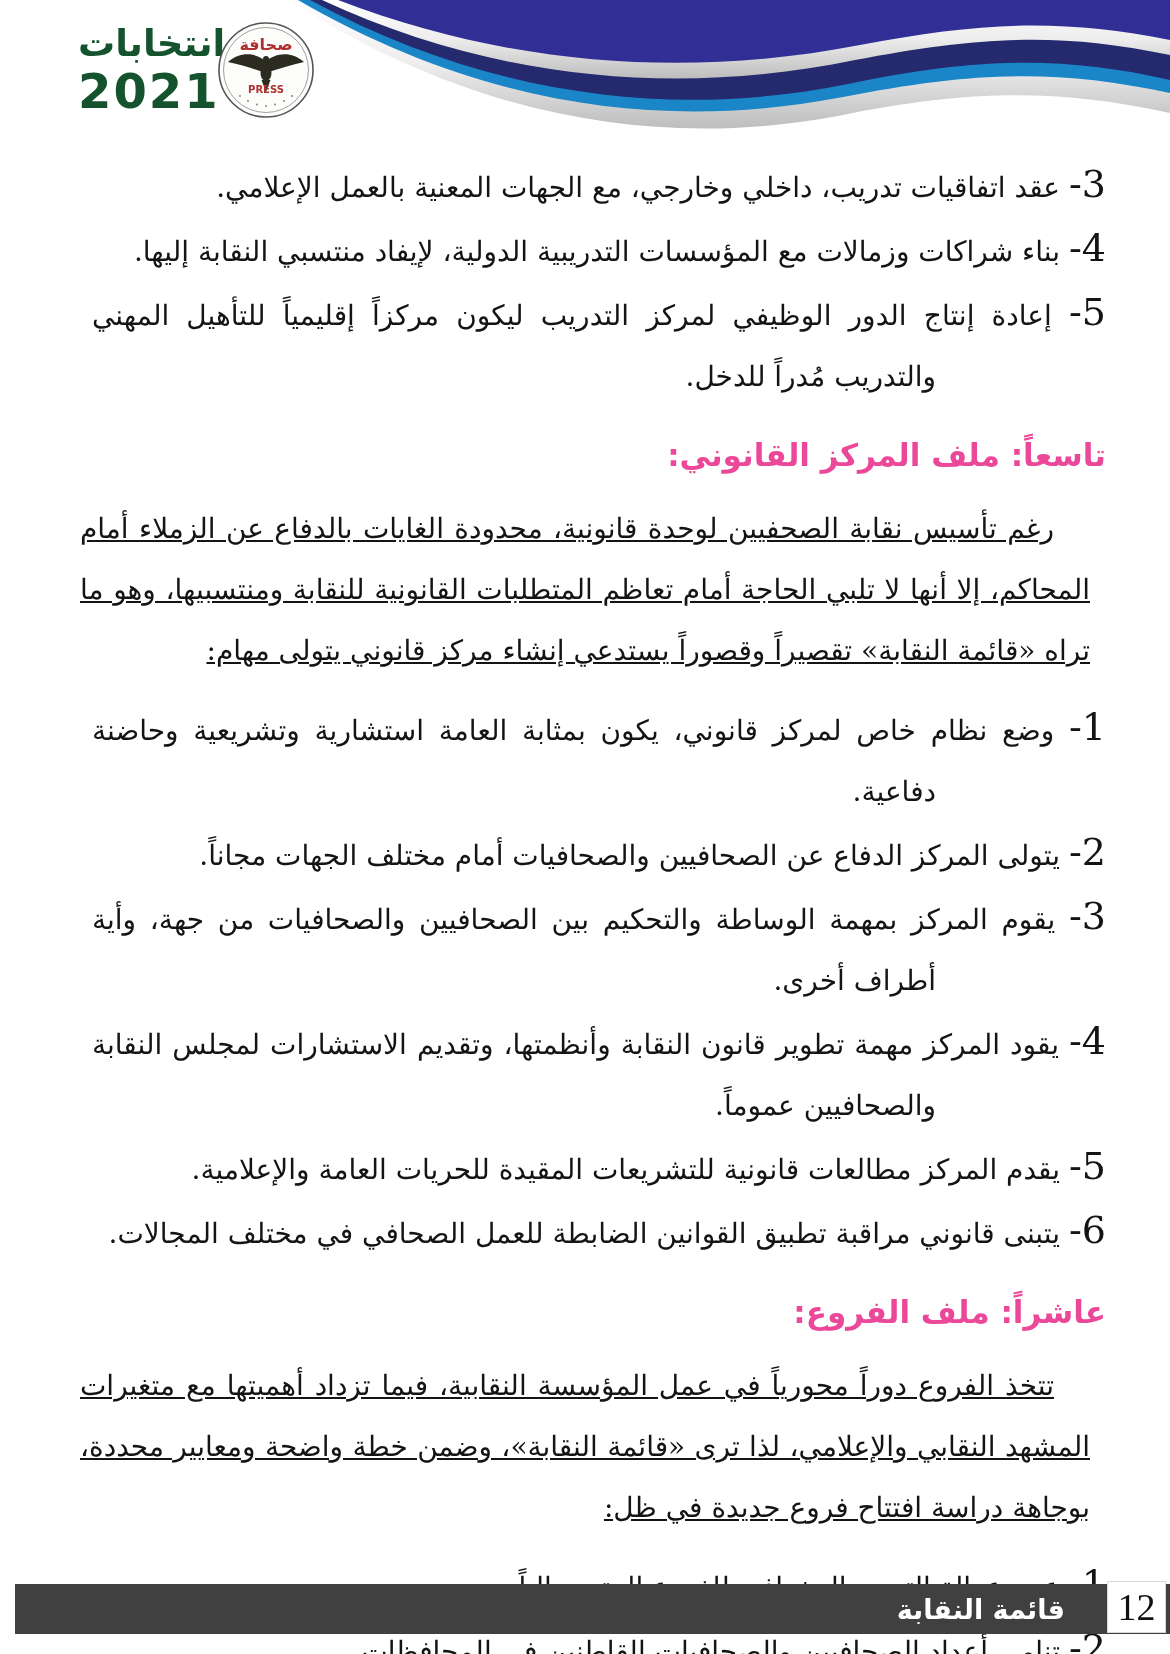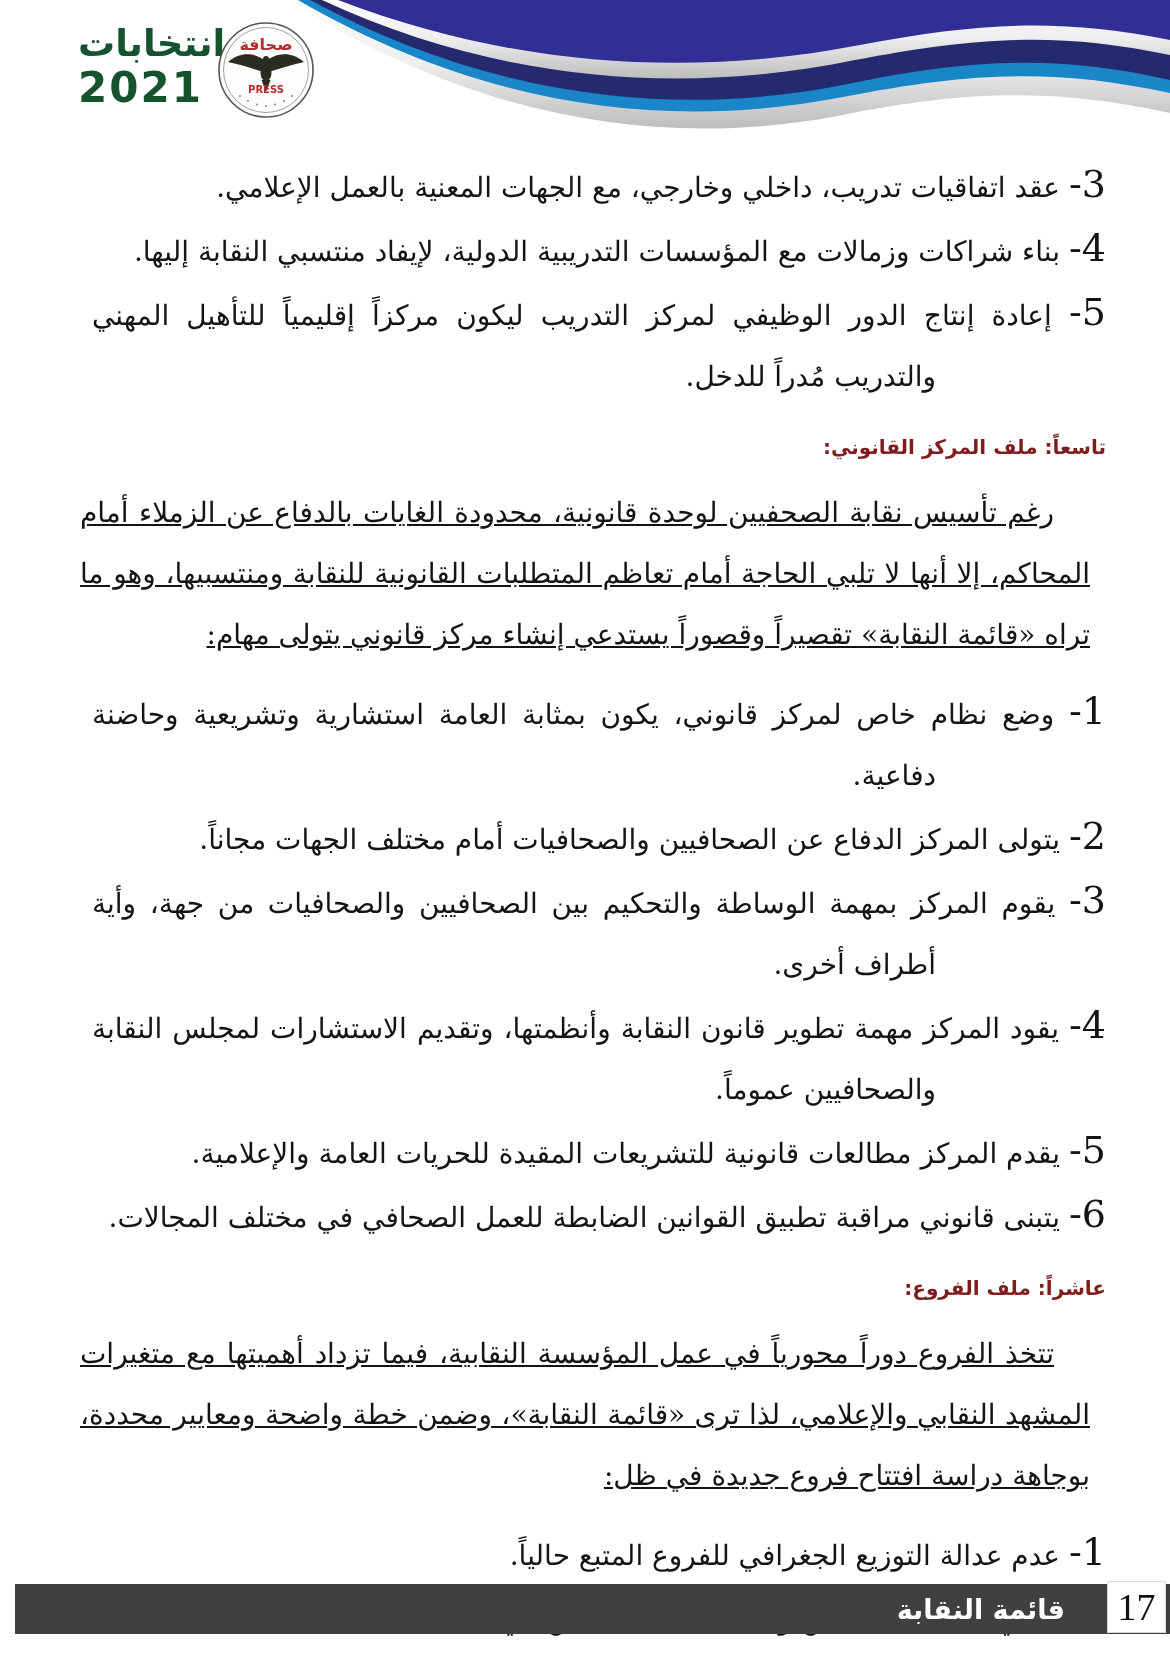--- a/index.html
+++ b/index.html
@@ -10,33 +10,33 @@
     color:#141414;
   }
   
   .wave{position:absolute;top:0;left:0;width:1170px;height:140px;}
   .brand{
     position:absolute;top:24px;left:78px;width:150px;text-align:left;
     color:#14532d;font-family:"DejaVu Sans","Liberation Sans",sans-serif;font-weight:bold;
     line-height:1.1;
   }
   .brand .l1{font-size:37px;}
-  .brand .l2{font-size:42px;letter-spacing:2px;}
+  .brand .l2{font-size:48px;letter-spacing:2px;}
   .logo{position:absolute;top:20px;left:216px;width:100px;height:100px;}
   
   .content{
     position:absolute;top:150px;right:64px;left:64px;
     font-size:28px;line-height:61px;text-align:justify;text-justify:inter-word;
   }
   .item{padding-right:170px;text-indent:-170px;margin:0;}
   .item .num{font-size:38px;letter-spacing:-1px;}
   .para{margin:16px;text-indent:36px;text-decoration:underline;}
   .sec-heading{
-    color:#7f1d1d;font-family:"DejaVu Sans","Liberation Sans",sans-serif;
-    font-weight:bold;font-size:20px;line-height:1.45;
+    color:#ec4899;font-family:"DejaVu Sans","Liberation Sans",sans-serif;
+    font-weight:bold;font-size:31px;line-height:1.45;
     margin:26px 0 20px 0;
   }
   .sec-heading.second{}
   .list{margin-top:4px;margin-left:28px;}
   
   .footer-bar{
     position:absolute;left:15px;bottom:20px;width:1170px;height:50px;
     background:#404040;
   }
   .footer-label{
@@ -127,15 +127,15 @@
     <div class="item"><span class="num">1-</span> <span>عدم عدالة التوزيع الجغرافي للفروع المتبع حالياً.</span></div>
     <div class="item"><span class="num">2-</span> <span>تنامي أعداد الصحافيين والصحافيات القاطنين في المحافظات.</span></div>
 
   </div>
 
 </div>
 
 <div class="footer-bar">
   <div class="footer-label">قائمة النقابة</div>
   <div class="page-number-box">
-    <span>17</span>
+    <span>12</span>
   </div>
 </div>
 
 </body></html>

